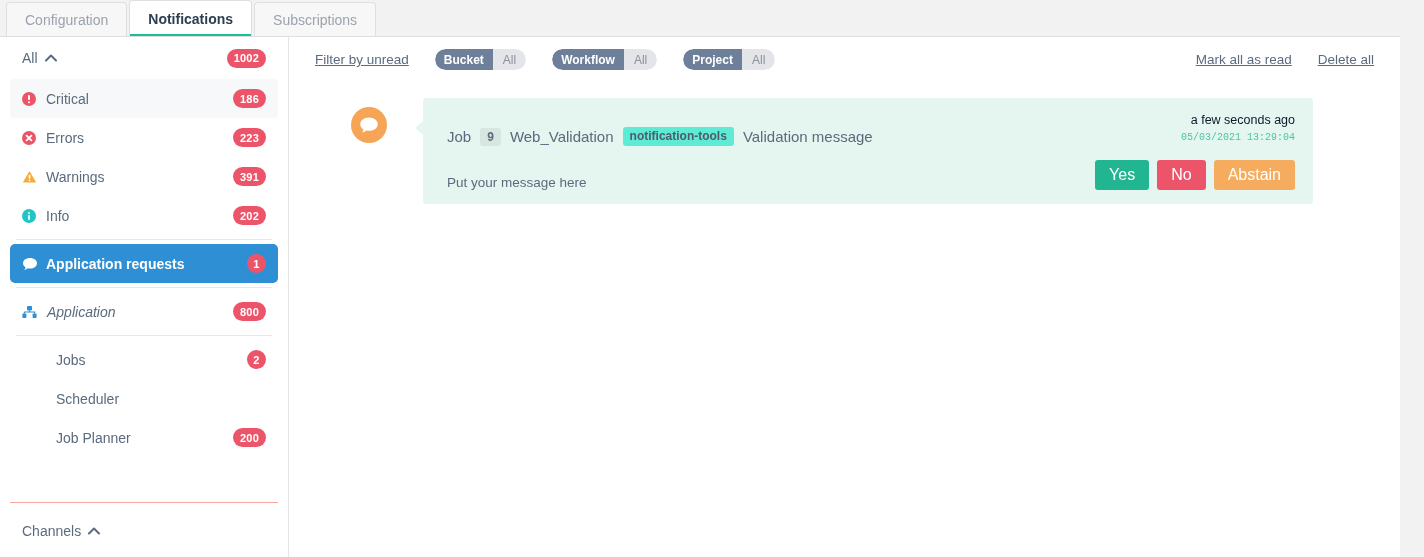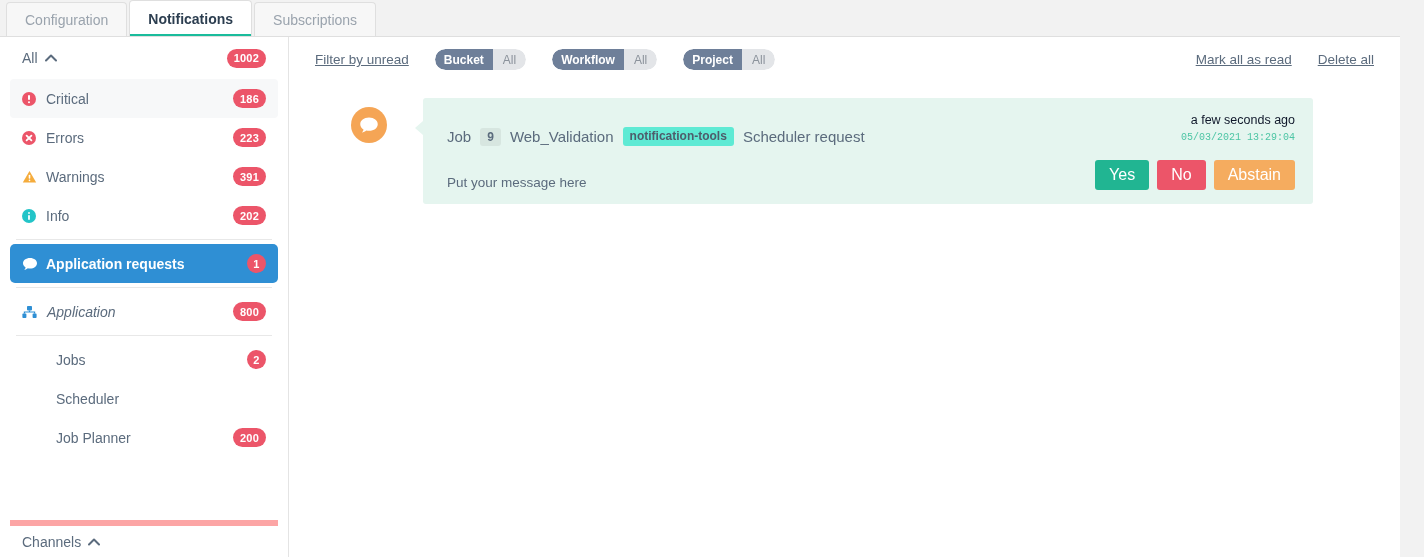--- a/index.html
+++ b/index.html
@@ -148,29 +148,29 @@
     justify-content: center;
     letter-spacing: .2px;
   }
   .badge.sm { min-width: 19px; padding: 0 5px; }
   .badge.onblue { background: #ec5569; }
 
   .side-foot {
     position: absolute;
     left: 10px; right: 10px;
     bottom: 0;
-    height: 38px;
+    height: 56px;
     display: flex;
     align-items: center;
     padding: 0 12px;
     font-size: 14px;
     color: #5b6b7d;
     cursor: pointer;
     gap: 7px;
-    border-top: 6px solid #fca5a5;
+    border-top: 1px solid #fca5a5;
   }
 
   
   .main {
     flex: 1;
     height: 521px;
     background: #ffffff;
     position: relative;
   }
   .toolbar {
@@ -485,21 +485,21 @@
       <div class="arrow"></div>
 
       <div class="card">
 
         <div class="card-row1">
           <div class="card-title">
             <span>Job</span>
             <span class="num-chip">9</span>
             <span>Web_Validation</span>
             <span class="tag-chip">notification-tools</span>
-            <span>Scheduler request</span>
+            <span>Validation message</span>
           </div>
           <div class="meta">
             <div class="rel">a few seconds ago</div>
             <div class="abs">05/03/2021 13:29:04</div>
           </div>
         </div>
 
         <div class="card-row2">
           <div class="msg">Put your message here</div>
           <div class="btns">

